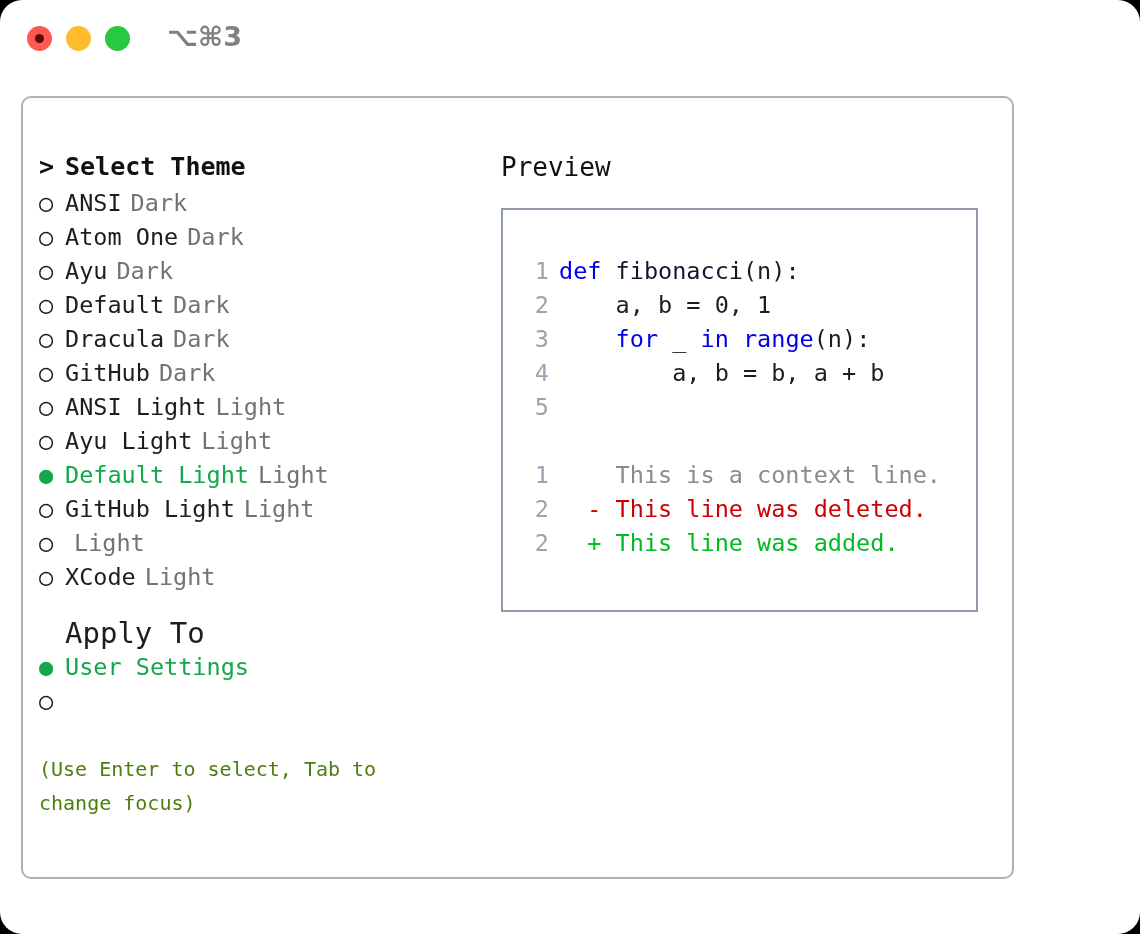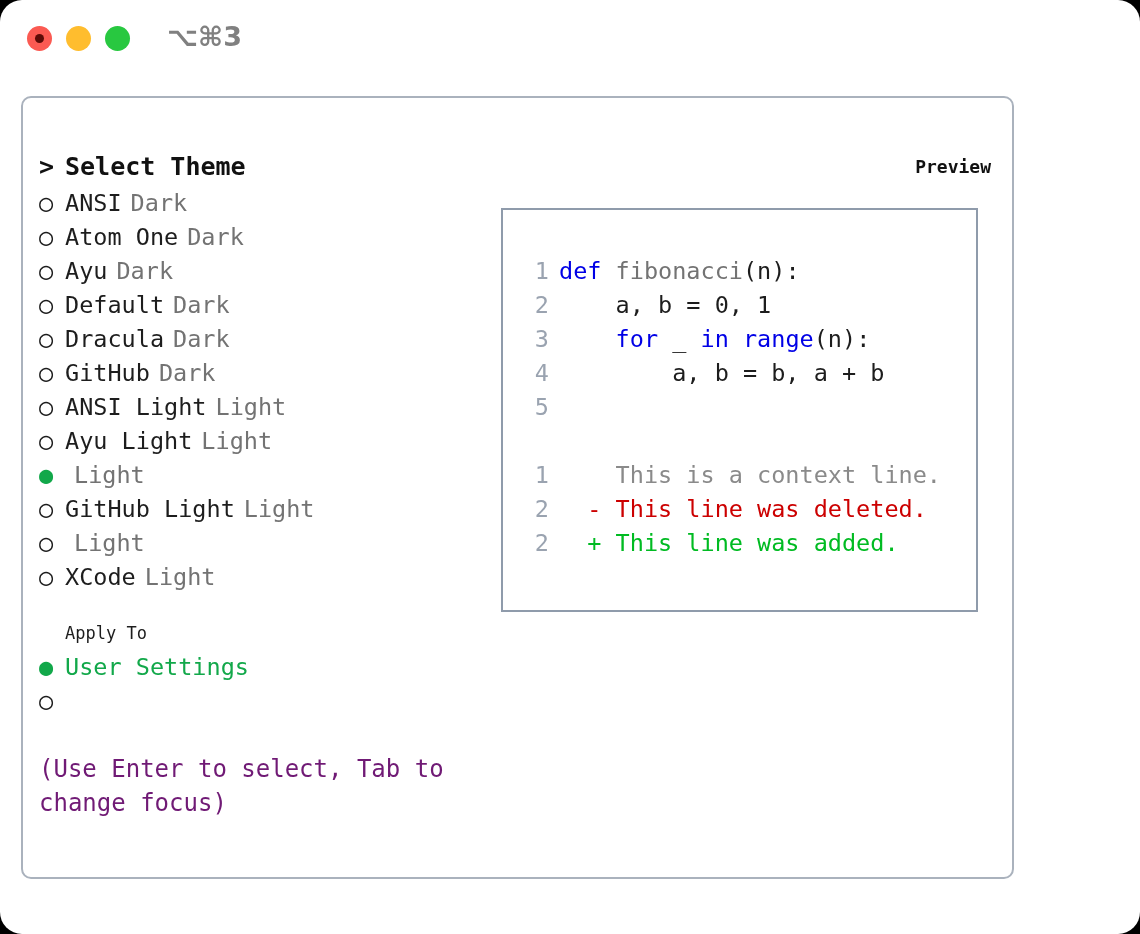--- a/index.html
+++ b/index.html
@@ -117,48 +117,47 @@
     font-weight: bold;
     color: #111111;
     display: flex;
     align-items: baseline;
     white-space: pre;
   }
   .header-row .marker { font-weight: bold; color: #111111; font-size: 25px; }
   .section-head {
     height: 34px;
     line-height: 34px;
-    font-size: 17px;
+    font-size: 29px;
     color: #1d1d1d;
     padding-left: 26px;
     white-space: pre;
   }
   .spacer-sm { height: 22px; }
   .spacer-md { height: 34px; }
   .hint {
-    font-size: 24px;
-    line-height: 34px;
-    color: #701a75;
+    font-size: 20px;
+    line-height: 34px;
+    color: #4d7c0f;
     width: 410px;
     white-space: pre-wrap;
   }
 
   
   .right-col {
     position: absolute;
     left: 478px;
     top: 50px;
     width: 490px;
   }
   .preview-title {
-    font-size: 18px;
-    font-weight: bold;
+    font-size: 26px;
+    font-weight: normal;
     color: #111111;
     line-height: 38px;
-    text-align: right;
   }
   .preview-box {
     margin-top: 22px;
     width: 477px;
     height: 404px;
     border: 2px solid #8f9bab;
     box-sizing: border-box;
     background: #ffffff;
     padding: 44px 0 0 12px;
   }
@@ -171,21 +170,21 @@
   .gutter {
     width: 34px;
     flex: 0 0 34px;
     text-align: right;
     color: #9aa3b0;
     padding-right: 10px;
     box-sizing: content-box;
   }
   .code-text { color: #1d1d1d; }
   .kw   { color: #0000e6; }
-  .fn   { color: #737373; }
+  .fn   { color: #0f172a; }
   .code-gap { height: 34px; }
   .diff-ctx { color: #8a8a8a; }
   .diff-del { color: #cc0000; }
   .diff-add { color: #00bb22; }
 </style>
 </head>
 <body>
 
 <div class="window">
 
@@ -209,21 +208,21 @@
 
       <div id="theme-rows">
           <div class="row"><span class="marker">○</span><span class="label">ANSI</span><span class="tag">Dark</span></div>
           <div class="row"><span class="marker">○</span><span class="label">Atom One</span><span class="tag">Dark</span></div>
           <div class="row"><span class="marker">○</span><span class="label">Ayu</span><span class="tag">Dark</span></div>
           <div class="row"><span class="marker">○</span><span class="label">Default</span><span class="tag">Dark</span></div>
           <div class="row"><span class="marker">○</span><span class="label">Dracula</span><span class="tag">Dark</span></div>
           <div class="row"><span class="marker">○</span><span class="label">GitHub</span><span class="tag">Dark</span></div>
           <div class="row"><span class="marker">○</span><span class="label">ANSI Light</span><span class="tag">Light</span></div>
           <div class="row"><span class="marker">○</span><span class="label">Ayu Light</span><span class="tag">Light</span></div>
-          <div class="row"><span class="marker sel">●</span><span class="tag">Light</span></div>
+          <div class="row"><span class="marker sel">●</span><span class="label sel">Default Light</span><span class="tag">Light</span></div>
           <div class="row"><span class="marker">○</span><span class="label">GitHub Light</span><span class="tag">Light</span></div>
           <div class="row"><span class="marker">○</span><span class="tag">Light</span></div>
           <div class="row"><span class="marker">○</span><span class="label">XCode</span><span class="tag">Light</span></div>
         </div>
 
       <div class="spacer-sm"></div>
 
       <div class="section-head">Apply To</div>
 
       <div id="apply-rows">

